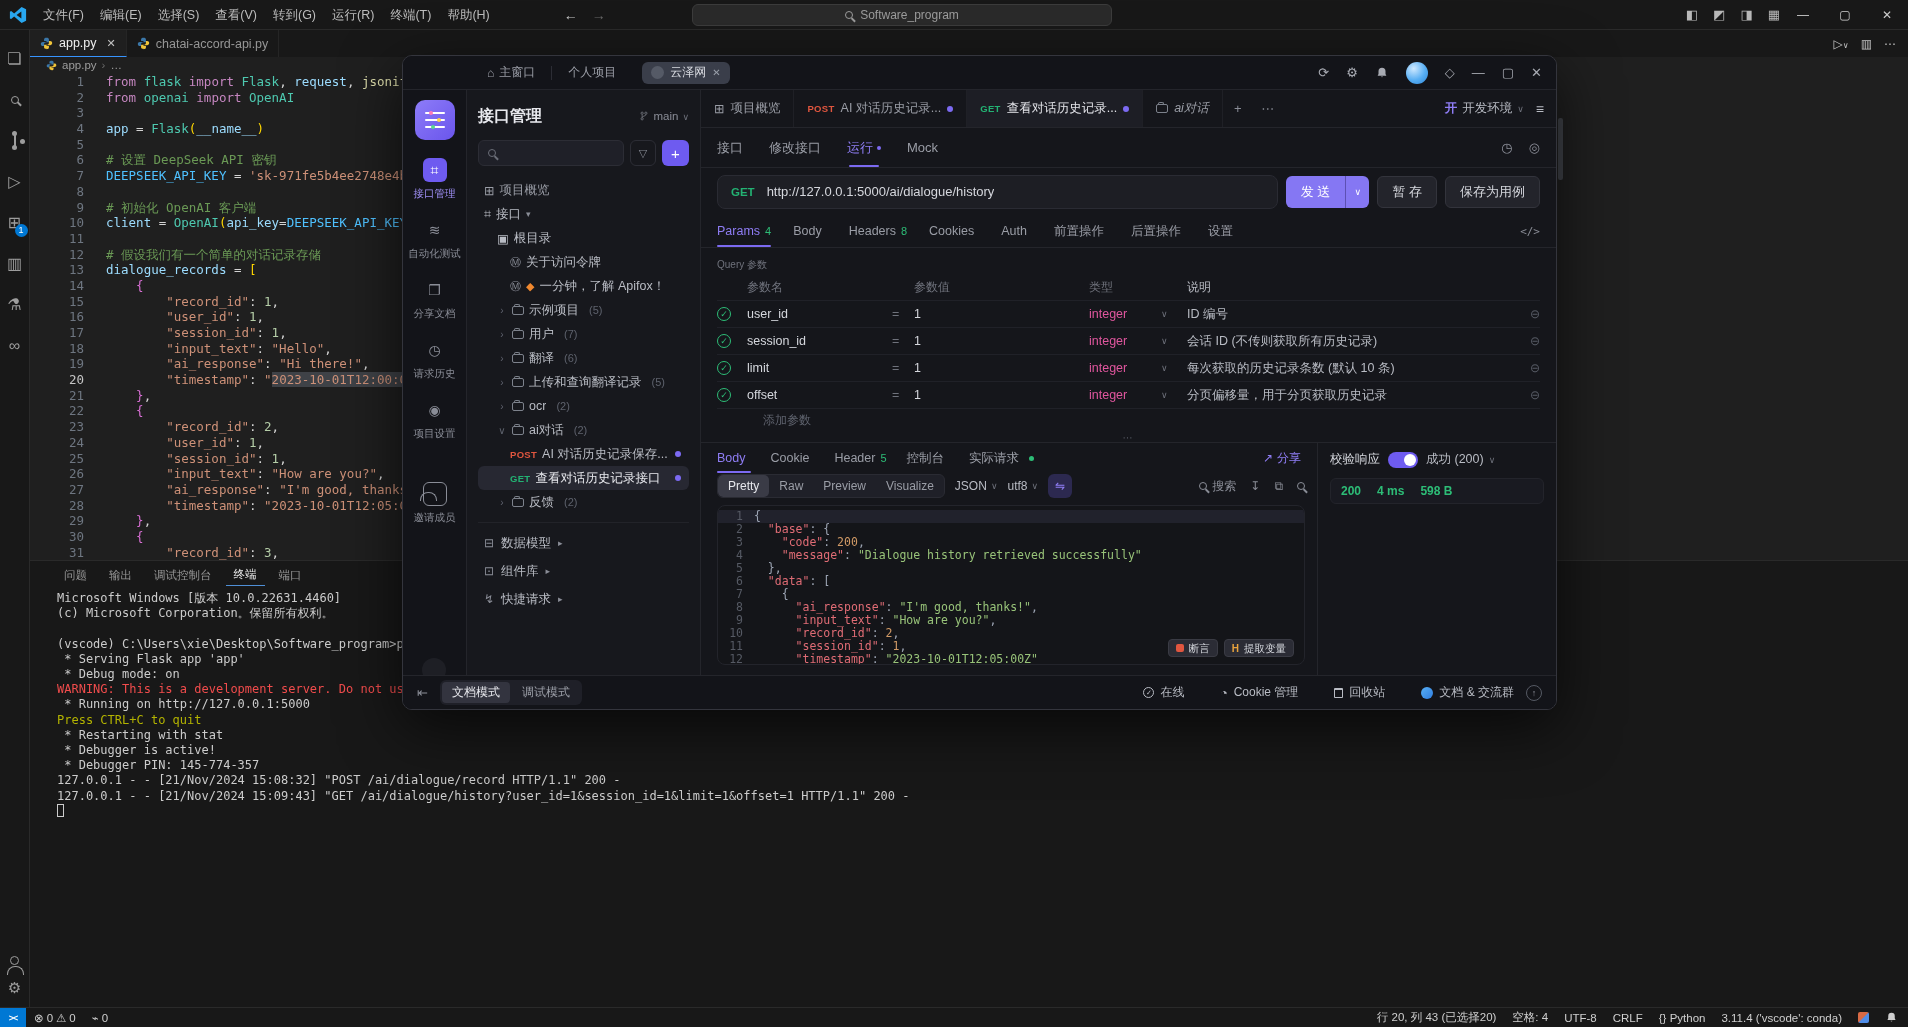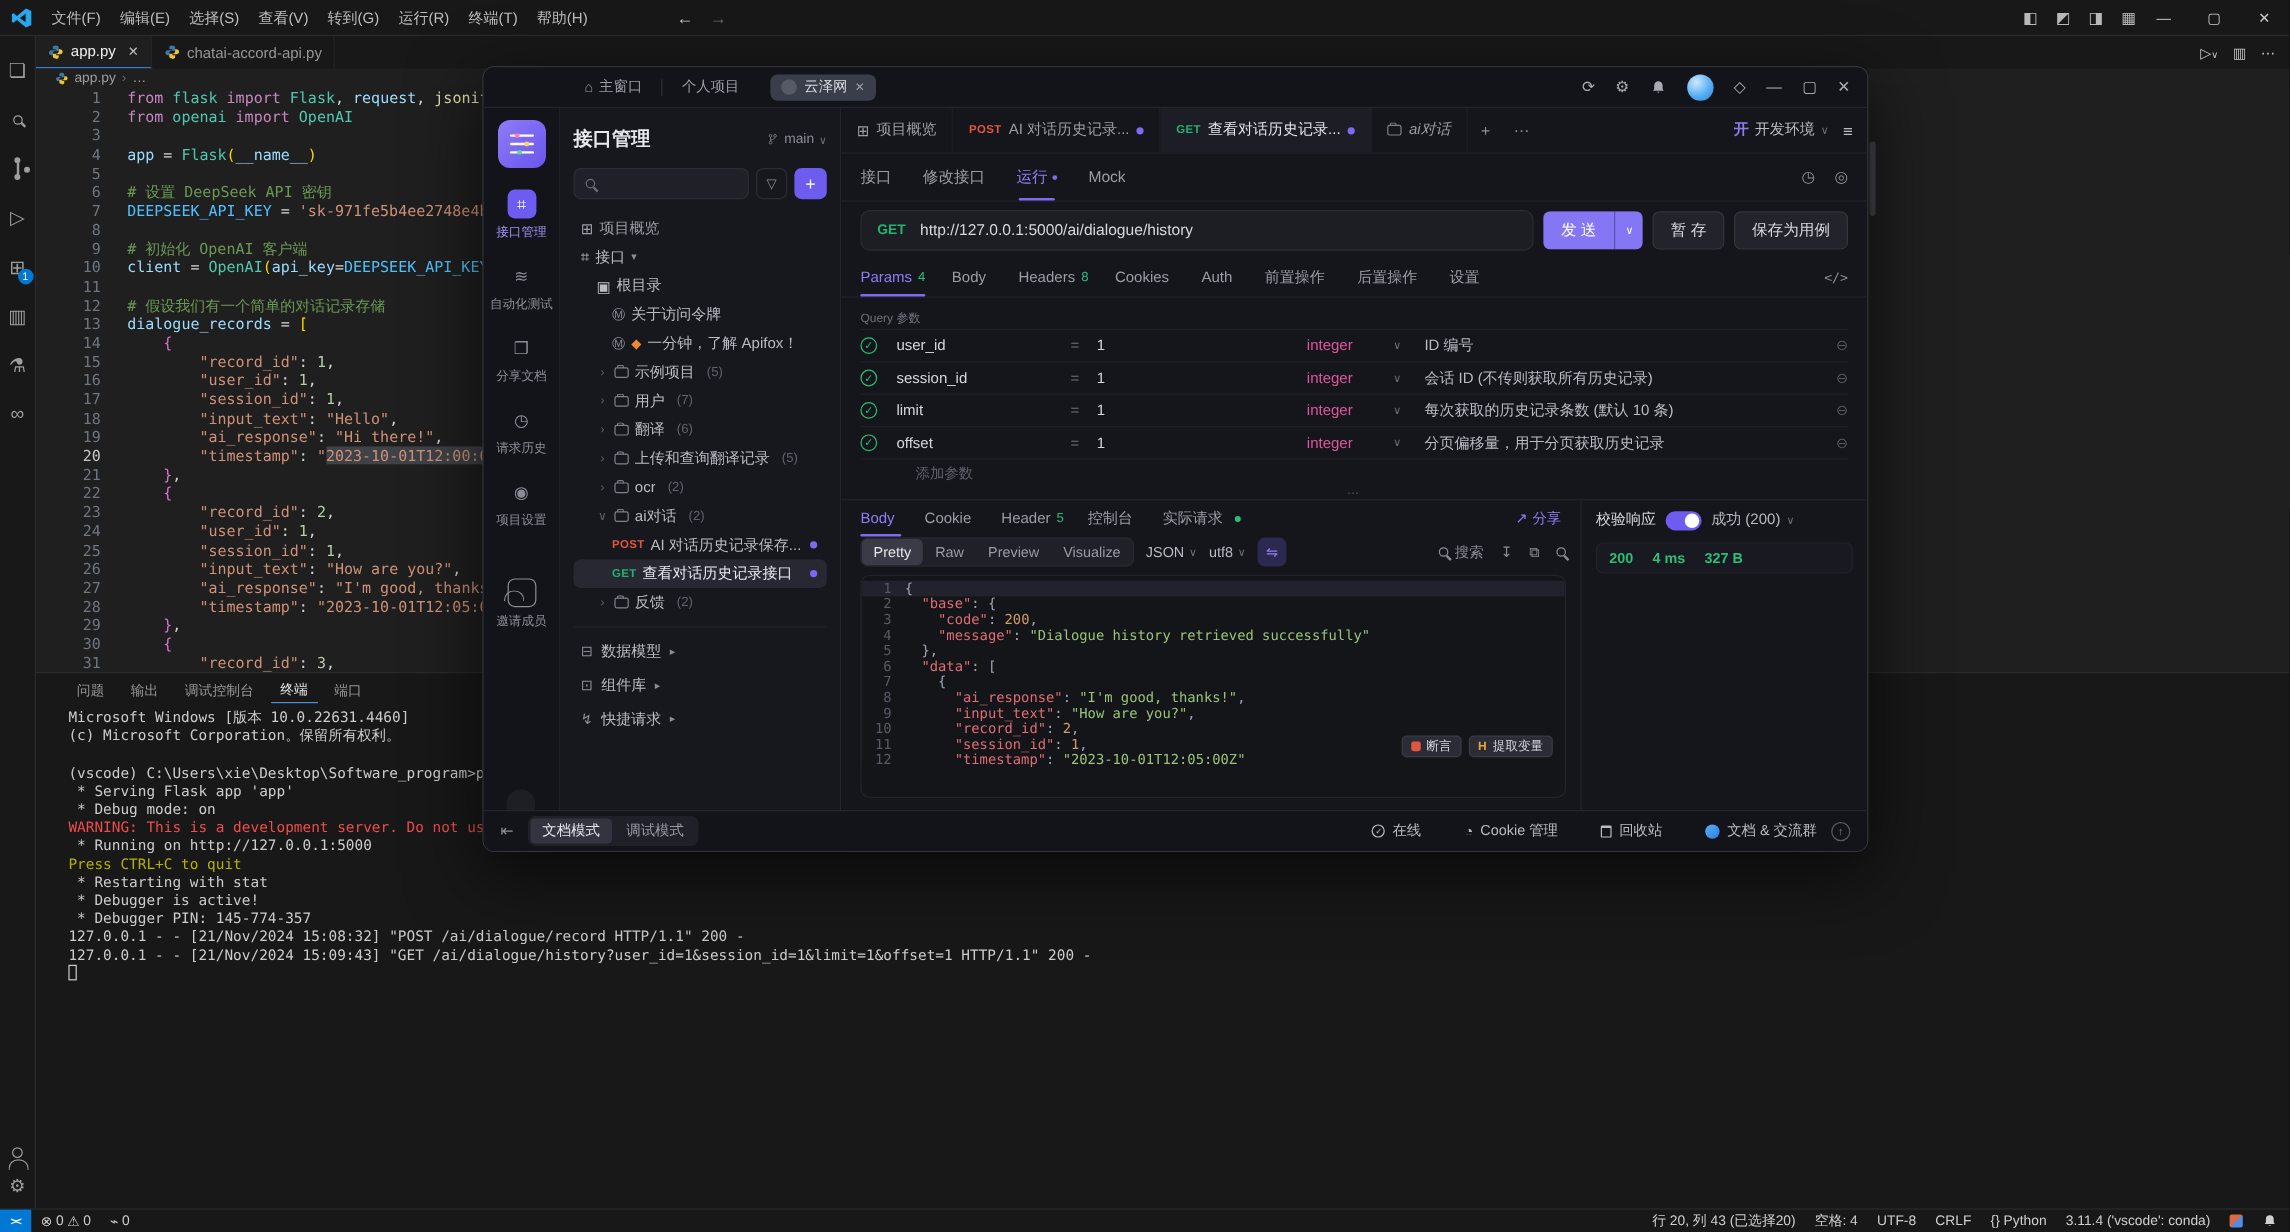--- a/index.html
+++ b/index.html
@@ -220,20 +220,24 @@
           <span class="vs-menu">查看(V)</span>
           <span class="vs-menu">转到(G)</span>
           <span class="vs-menu">运行(R)</span>
           <span class="vs-menu">终端(T)</span>
           <span class="vs-menu">帮助(H)</span>
         </div>
       <div class="vs-arrows">
         <span class="vs-arrow">←</span>
         <span class="vs-arrow dim">→</span>
       </div>
+      <div class="vs-search">
+        <span class="i-mag"></span>
+        <span>Software_program</span>
+      </div>
       <div class="vs-layouticons">
         <span>◧</span>
         <span>◩</span>
         <span>◨</span>
         <span>▦</span>
       </div>
       <div class="vs-winctl">
         <span>—</span>
         <span>▢</span>
         <span>✕</span>
@@ -761,20 +765,30 @@
                 <span>设置</span>
                 <span class="qcount"></span>
               </div>
             </div>
           <span class="reqtabs-code">&lt;/&gt;</span>
         </div>
 
         <div class="af-querylabel">Query 参数</div>
 
         <div class="af-table">
+          <div class="af-thead">
+            <span class="c-check"></span>
+            <span class="c-name">参数名</span>
+            <span class="c-eq"></span>
+            <span class="c-val">参数值</span>
+            <span class="c-type">类型</span>
+            <span class="c-caret"></span>
+            <span class="c-desc">说明</span>
+            <span class="c-minus"></span>
+          </div>
           <div>
 
               <div class="af-trow">
                 <span class="c-check">
                   <span class="chk">✓</span>
                 </span>
                 <span class="c-name">user_id</span>
                 <span class="c-eq">=</span>
                 <span class="c-val">1</span>
                 <span class="c-type typ">integer</span>
@@ -961,21 +975,21 @@
               <span>校验响应</span>
               <span class="toggle"></span>
               <span class="vr-status">
                 <span>成功 (200)</span>
                 <span class="dd-caret">∨</span>
               </span>
             </div>
             <div class="vr-result">
               <span>200</span>
               <span>4 ms</span>
-              <span>327 B</span>
+              <span>598 B</span>
             </div>
           </div>
         </div>
 
         <div style="height:34px;flex:none"></div>
       </div>
     </div>
 
     <div class="af-footer">
       <span class="collapse-ic">⇤</span>

